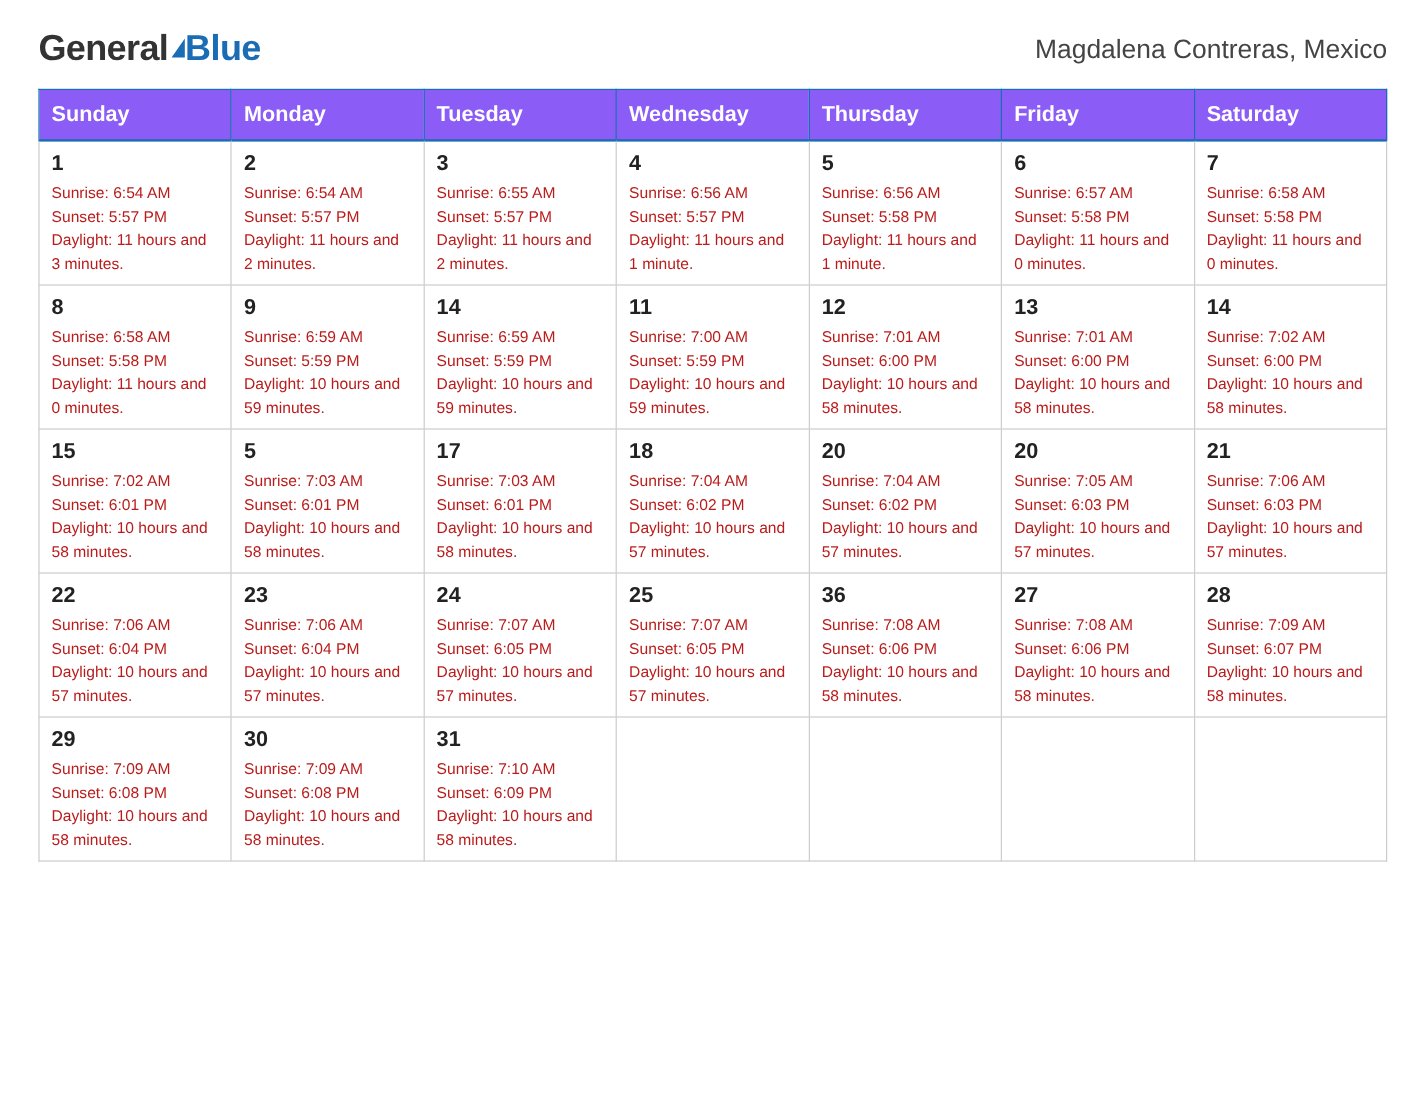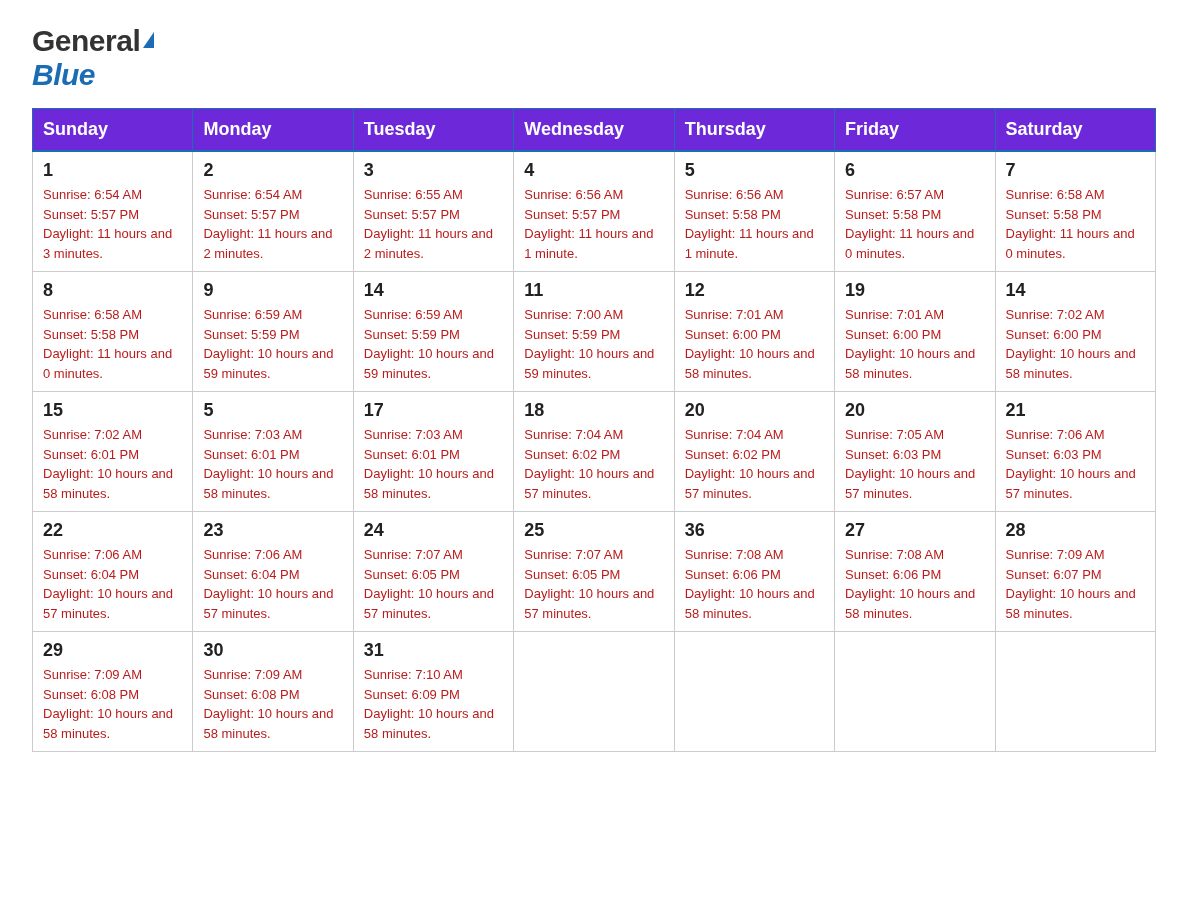--- a/index.html
+++ b/index.html
@@ -29,21 +29,21 @@
       font-size: 22px;
       color: #444;
       margin-top: 4px;
     }
     table {
       width: 100%;
       border-collapse: collapse;
       table-layout: fixed;
     }
     thead tr th {
-      background-color: #6d28d9;
+      background-color: #8b5cf6;
       color: #fff;
       font-size: 18px;
       font-weight: bold;
       padding: 10px 10px;
       text-align: left;
       border: 1px solid #1a6db5;
     }
     tbody tr td {
       vertical-align: top;
       padding: 8px 10px;
@@ -66,21 +66,21 @@
       line-height: 1.5;
     }
     tbody tr:first-child td {
       border-top: 2px solid #1a6db5;
     }
     tbody tr td:empty {
       background: #fff;
     }
     .logo-container {
       display: flex;
-      flex-direction: column;
+      flex-direction: row;
     }
     .general-row {
       display: flex;
       align-items: center;
     }
     .general-word {
       font-size: 30px;
       font-weight: bold;
       color: #333;
       letter-spacing: -0.5px;
@@ -92,37 +92,37 @@
       border-bottom: 16px solid #1a6db5;
       display: inline-block;
       margin-left: 3px;
       margin-bottom: 2px;
     }
     .blue-word {
       font-size: 30px;
       font-weight: bold;
       color: #1a6db5;
       letter-spacing: -0.5px;
-      font-style: italic;
     }
   </style>
 </head>
 <body>
 
 <div class="header">
   <div class="logo-container">
     <div class="general-row">
       <span class="general-word">General</span>
       <span class="blue-triangle"></span>
     </div>
     <div>
       <span class="blue-word">Blue</span>
     </div>
   </div>
   <div class="title-block">
+    <div class="calendar-subtitle">Magdalena Contreras, Mexico</div>
   </div>
 </div>
 
 <table>
   <thead>
     <tr>
     <th>Sunday</th>
         <th>Monday</th>
         <th>Tuesday</th>
         <th>Wednesday</th>
@@ -177,21 +177,21 @@
         </td>
         <td>
           <span class="day-num">11</span>
           <div class="day-info">Sunrise: 7:00 AM<br>Sunset: 5:59 PM<br>Daylight: 10 hours and 59 minutes.</div>
         </td>
         <td>
           <span class="day-num">12</span>
           <div class="day-info">Sunrise: 7:01 AM<br>Sunset: 6:00 PM<br>Daylight: 10 hours and 58 minutes.</div>
         </td>
         <td>
-          <span class="day-num">19</span>
+          <span class="day-num">13</span>
           <div class="day-info">Sunrise: 7:01 AM<br>Sunset: 6:00 PM<br>Daylight: 10 hours and 58 minutes.</div>
         </td>
         <td>
           <span class="day-num">14</span>
           <div class="day-info">Sunrise: 7:02 AM<br>Sunset: 6:00 PM<br>Daylight: 10 hours and 58 minutes.</div>
         </td>
       </tr>
       <tr>
         <td>
           <span class="day-num">15</span>

